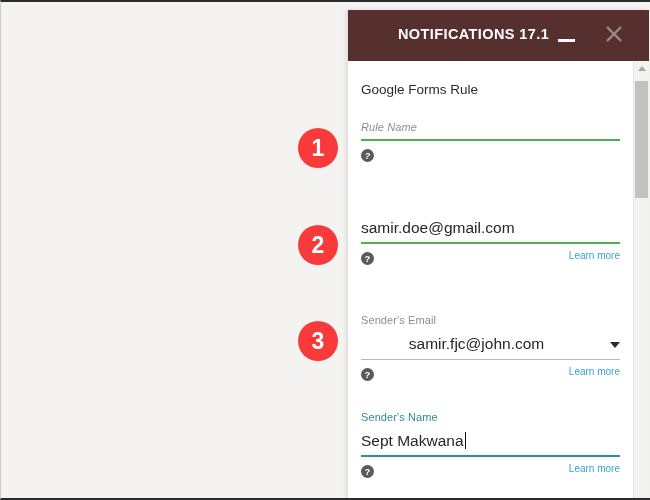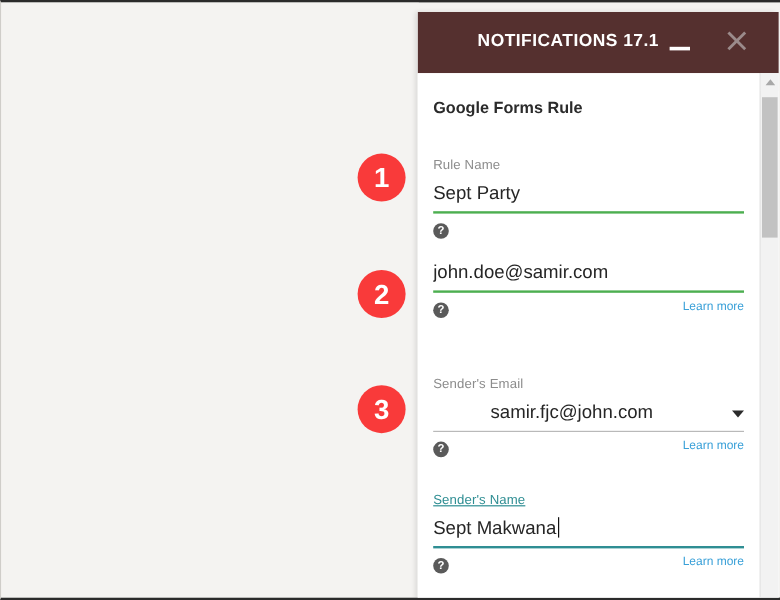--- a/index.html
+++ b/index.html
@@ -105,38 +105,38 @@
     height: 439px;
     background: #ffffff;
     overflow: hidden;
   }
 
   #section-title {
     position: absolute;
     left: 13px;
     top: 21px;
     font-size: 13.5px;
-    font-weight: bold;
+    font-weight: normal;
     color: #2b2b2b;
   }
 
   .field {
     position: absolute;
     left: 13px;
     width: 259px;
   }
 
   .field-label {
     font-size: 11px;
     color: #8c8c8c;
     letter-spacing: 0.1px;
     line-height: 14px;
     margin-bottom: 5px;
   }
-  .field-label.focused { color: #2f8e93; text-decoration: underline; }
+  .field-label.focused { color: #2f8e93; }
 
   .field-value {
     font-size: 15.5px;
     color: #262626;
     line-height: 24px;
     height: 26px;
     white-space: nowrap;
     overflow: hidden;
   }
   .field-value.centered { text-align: center; padding-right: 28px; }
@@ -289,31 +289,30 @@
           <line x1="11" y1="11" x2="25" y2="25" stroke="#9b8b8b" stroke-width="2.4"></line>
           <line x1="25" y1="11" x2="11" y2="25" stroke="#9b8b8b" stroke-width="2.4"></line>
         </svg>
       </div>
     </div>
 
     <div id="panel-body">
 
       <div id="section-title">Google Forms Rule</div>
 
-      <div class="field" style="top:70px;">
+      <div class="field" style="top:59px;font-style:italic;">
         <div class="field-label">Rule Name</div>
-        <div class="field-value">Sept Party</div>
         <div class="underline"></div>
         <div class="field-footer">
           <div class="help-icon">?</div>
         </div>
       </div>
 
       <div class="field" style="top:155px;">
-        <div class="field-value">john.doe@samir.com</div>
+        <div class="field-value">samir.doe@gmail.com</div>
         <div class="underline"></div>
         <div class="field-footer">
           <div class="help-icon">?</div>
           <a class="learn-more" href="#">Learn more</a>
         </div>
       </div>
 
       <div class="field" style="top:252px;">
         <div class="field-label">Sender's Email</div>
         <div style="position:relative;">

